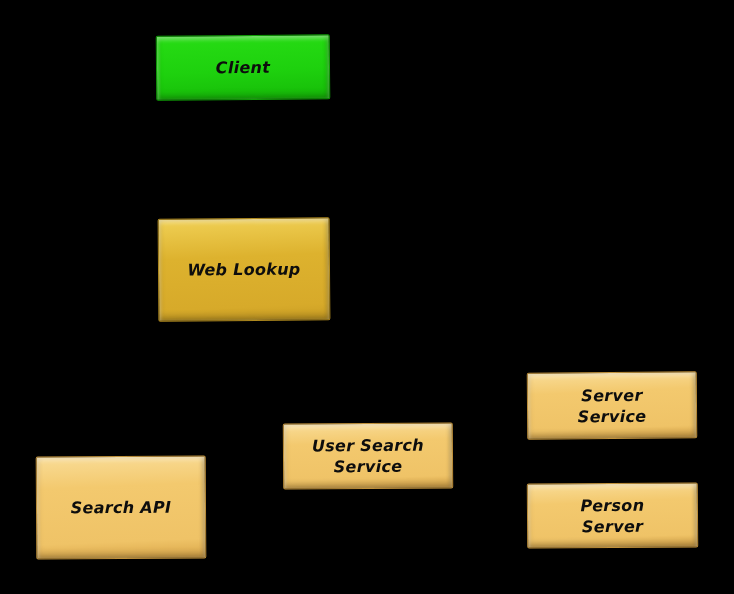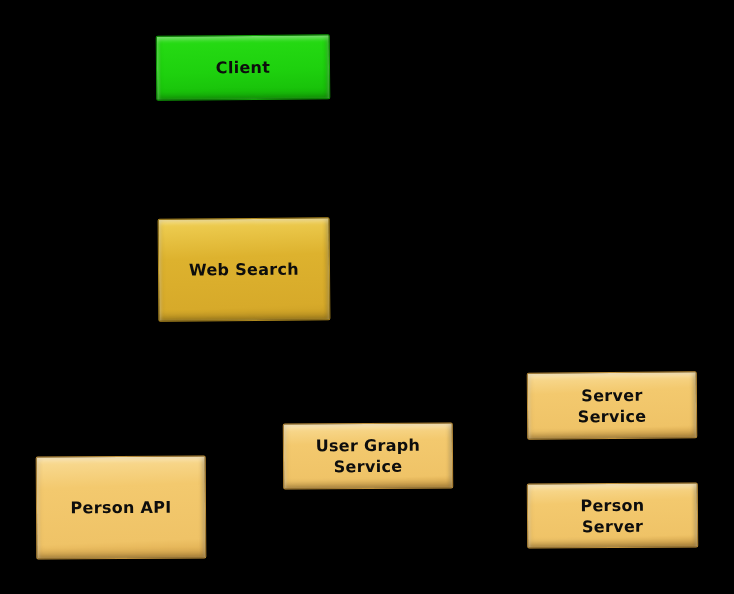--- a/index.html
+++ b/index.html
@@ -8,20 +8,21 @@
     width: 734px;
     height: 594px;
     overflow: hidden;
     font-family: "DejaVu Sans", sans-serif;
   }
   .canvas {
     position: relative;
     width: 734px;
     height: 594px;
     background: #000000;
+    font-style: italic;
   }
   .node {
     position: absolute;
     display: flex;
     align-items: center;
     justify-content: center;
     text-align: center;
     box-sizing: border-box;
     border-radius: 2px;
     font-weight: 700;
@@ -60,29 +61,29 @@
 </head>
 <body>
 
 <div class="canvas">
 
   <div class="node node--green" id="node-client">
     <span>Client</span>
   </div>
 
   <div class="node node--gold" id="node-web-server">
-    <span>Web Search</span>
+    <span>Web Lookup</span>
   </div>
 
   <div class="node node--tan" id="node-search-api">
-    <span>Person API</span>
+    <span>Search API</span>
   </div>
 
   <div class="node node--tan" id="node-user-graph-service">
-    <span>User Graph
+    <span>User Search
 Service</span>
   </div>
 
   <div class="node node--tan" id="node-lookup-service">
     <span>Server
 Service</span>
   </div>
 
   <div class="node node--tan" id="node-person-server">
     <span>Person

